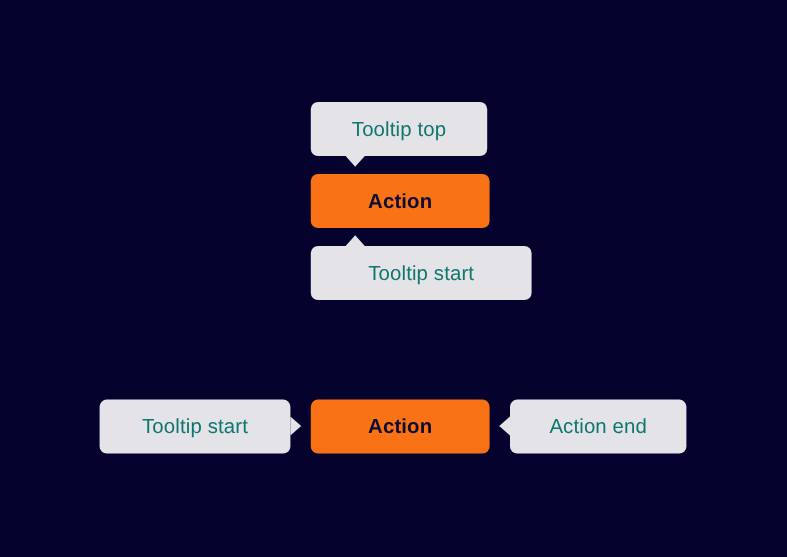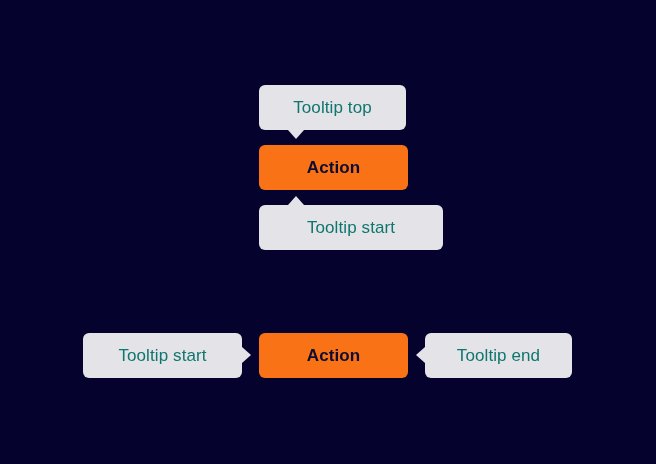--- a/index.html
+++ b/index.html
@@ -122,16 +122,16 @@
     <span>Tooltip start</span>
   </div>
   <div class="tail tail-right" id="tooltip-start-tail"></div>
 
   <div class="node action" id="action-horizontal">
     <span>Action</span>
   </div>
 
   <div class="tail tail-left" id="tooltip-end-tail"></div>
   <div class="node tooltip" id="tooltip-end">
-    <span>Tooltip end</span>
+    <span>Action end</span>
   </div>
 
 </div>
 
 </body></html>

